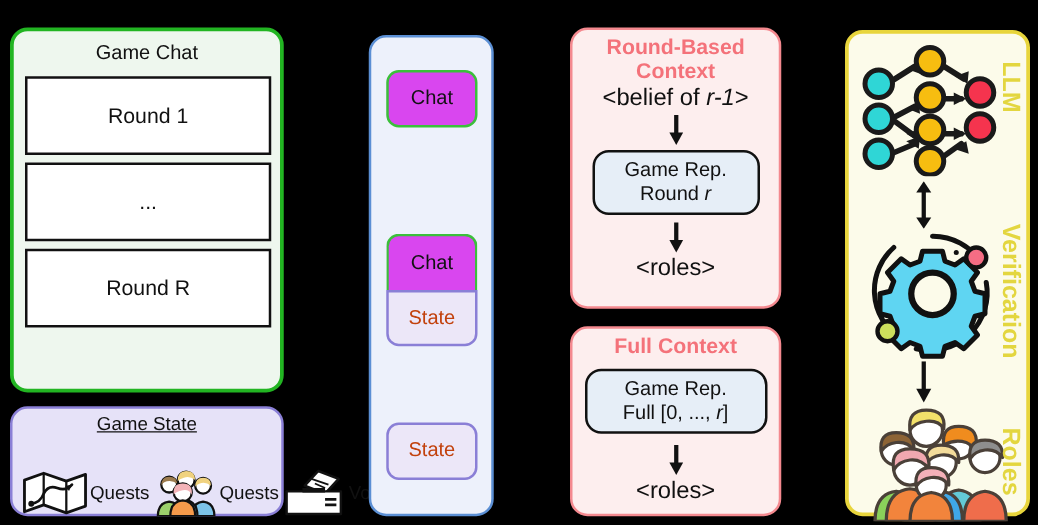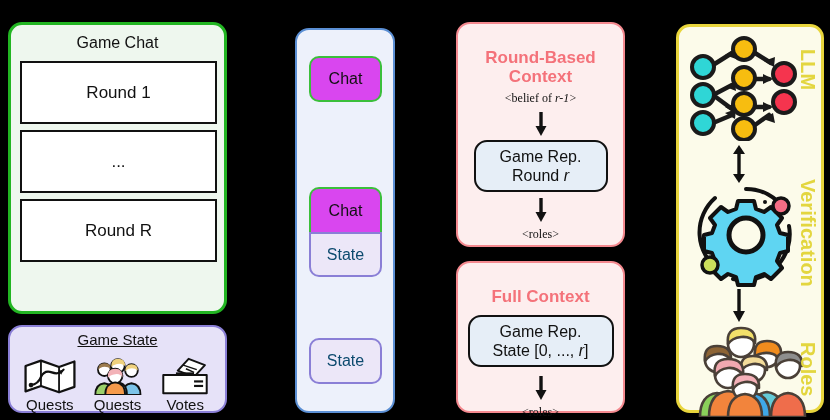--- a/index.html
+++ b/index.html
@@ -40,63 +40,63 @@
   }
   #game-state-title {
     text-align: center; font-size: 15px; color: #111;
     margin-top: 4px; line-height: 17px; text-decoration: underline;
   }
   .state-icons {
     position: absolute; left: 0; top: 24px; width: 100%; height: 62px;
     display: flex; align-items: flex-end; justify-content: space-around;
     padding: 0 6px;
   }
-  .state-icon-cell { display: flex; flex-direction: column; align-items: center; }
+  .state-icon-cell { display: flex; flex-direction: row; align-items: center; }
   .state-icon-glyph { width: 56px; height: 38px; display: block; }
   .state-icon-label { font-size: 15px; color: #111; line-height: 17px; margin-top: 1px; }
 
   
   #stack-panel {
     left: 295px; top: 28px; width: 100px; height: 385px;
     background: #edf1fb; border: 2px solid #5b8fd4;
   }
   .chat-pill {
     position: absolute; left: 12px; width: 73px; height: 46px;
     background: #d946ef; border: 2px solid #3bbf3b; border-radius: 10px;
     display: flex; align-items: center; justify-content: center;
     font-size: 16px; color: #111;
   }
   .state-pill {
     position: absolute; left: 12px; width: 73px; height: 46px;
     background: #ece7f8; border: 2px solid #8a7fd6; border-radius: 10px;
     display: flex; align-items: center; justify-content: center;
-    font-size: 16px; color: #0c4a6e;
+    font-size: 16px; color: #c2410c;
   }
   #stack-chat-top { top: 26px; }
   #stack-combo { position: absolute; left: 12px; top: 157px; width: 73px; height: 90px; }
   #stack-combo .chat-pill {
     left: 0; top: 0; border-radius: 10px 10px 0 0; border-bottom: none; height: 45px;
   }
   #stack-combo .state-pill {
     left: 0; top: 45px; border-radius: 0 0 10px 10px; height: 45px;
   }
   #stack-state-bottom { top: 308px; }
 
   
   .ctx-panel {
     background: #fdeeee; border: 2px solid #f4898f; border-radius: 14px;
   }
   #round-ctx-panel { left: 456px; top: 22px; width: 169px; height: 225px; }
   #full-ctx-panel  { left: 456px; top: 261px; width: 169px; height: 152px; }
   .ctx-title {
     text-align: center; font-weight: bold; color: #f4727a;
-    font-size: 17px; line-height: 19px; margin-top: 24px;
+    font-size: 17px; line-height: 19px; margin-top: 4px;
   }
   .ctx-text {
-    text-align: center; color: #111; font-size: 12px; line-height: 17px; font-family: Liberation Serif, serif;
+    text-align: center; color: #111; font-size: 19px; line-height: 17px;
   }
   .ctx-text em { font-style: italic; }
   .arrow-down {
     display: block; margin: 0 auto; width: 14px; height: 26px;
   }
   .rep-box {
     margin: 0 auto; width: 134px;
     background: #e6eef7; border: 2px solid #111; border-radius: 13px;
     display: flex; flex-direction: column; align-items: center; justify-content: center;
     font-size: 16px; line-height: 19px; color: #111; padding: 5px 2px;
@@ -216,21 +216,21 @@
       <line x1="7" y1="1" x2="7" y2="17" stroke="#111" stroke-width="3.4"></line>
       <polygon points="1.5,15 12.5,15 7,25" fill="#111"></polygon>
     </svg>
     <div class="ctx-text" style="margin-top:3px;">&lt;roles&gt;</div>
   </div>
 
   <div class="panel ctx-panel" id="full-ctx-panel">
     <div class="ctx-title">Full Context</div>
     <div class="rep-box" style="margin-top:9px; width:146px;">
       <div>Game Rep.</div>
-      <div><span>State [0, ..., </span><em>r</em><span>]</span></div>
+      <div><span>Full [0, ..., </span><em>r</em><span>]</span></div>
     </div>
     <svg class="arrow-down" style="margin-top:8px;" viewBox="0 0 14 26">
       <line x1="7" y1="1" x2="7" y2="17" stroke="#111" stroke-width="3.4"></line>
       <polygon points="1.5,15 12.5,15 7,25" fill="#111"></polygon>
     </svg>
     <div class="ctx-text" style="margin-top:3px;">&lt;roles&gt;</div>
   </div>
 
   <div class="panel" id="llm-panel">
 

